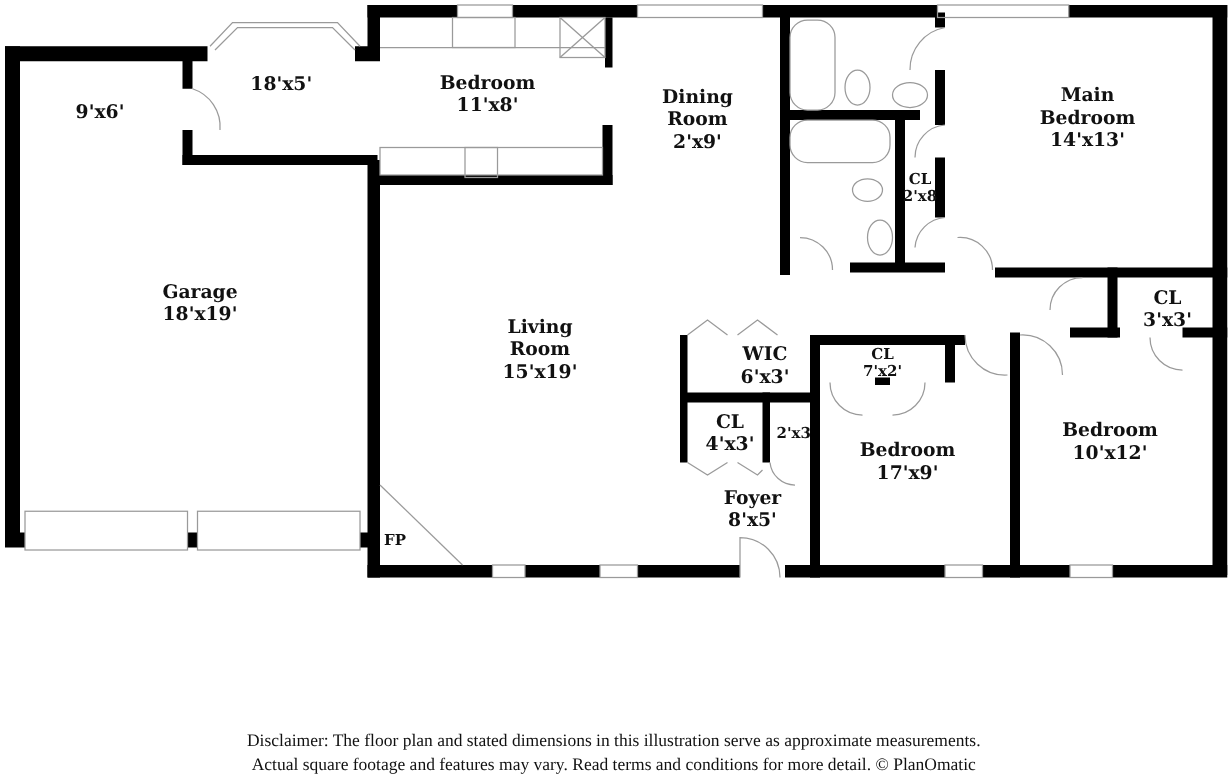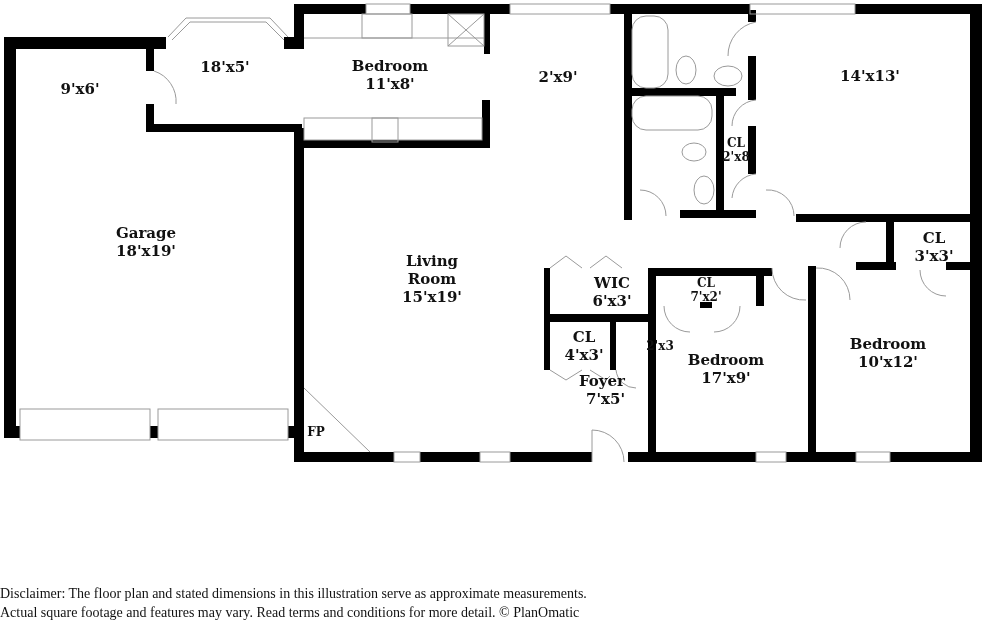--- a/index.html
+++ b/index.html
@@ -2,21 +2,21 @@
 <html><head>
 <meta charset="utf-8">
 <style>
   html, body { margin:0; padding:0; background:#ffffff; }
   body { width:982px; height:623px; position:relative; overflow:hidden; font-family:"DejaVu Serif", serif; }
   #plan { position:absolute; left:0; top:0; width:982px; height:623px; }
   .lbl { position:absolute; text-align:center; font-family:"DejaVu Serif", serif; font-weight:bold; color:#111; line-height:18px; white-space:nowrap; transform:translateX(-50%); }
   .lbl .n { display:block; font-size:15px; }
   .lbl .d { display:block; font-size:15px; }
   .lbl.sm .n, .lbl.sm .d { font-size:12px; line-height:14px; }
-  .disc { position:absolute; left:0; width:982px; text-align:left; font-family:"Liberation Serif", serif; font-size:14px; color:#111; line-height:19px; }
+  .disc { position:absolute; left:0; width:982px; text-align:center; font-family:"Liberation Serif", serif; font-size:14px; color:#111; line-height:19px; }
 </style>
 </head>
 <body>
 
 <svg id="plan" viewBox="0 0 982 623" xmlns="http://www.w3.org/2000/svg">
   <g fill="#000">
 
     <rect x="4" y="37" width="12" height="400"></rect>
     <rect x="4" y="37" width="162" height="12"></rect>
     <rect x="4" y="426" width="16" height="12"></rect>
@@ -131,51 +131,53 @@
     <span class="d">9'x6'</span>
   </div>
 <div class="lbl" style="left:225px;top:58px;">
     <span class="d">18'x5'</span>
   </div>
 <div class="lbl" style="left:390px;top:57px;">
     <span class="n">Bedroom</span>
     <span class="d">11'x8'</span>
   </div>
 <div class="lbl" style="left:558px;top:68px;">
+    <span class="n" style="width:70px;white-space:normal">Dining Room</span>
     <span class="d">2'x9'</span>
   </div>
 <div class="lbl" style="left:870px;top:67px;">
+    <span class="n" style="width:80px;white-space:normal">Main Bedroom</span>
     <span class="d">14'x13'</span>
   </div>
 <div class="lbl sm" style="left:736px;top:136px;">
     <span class="n">CL</span>
     <span class="d">2'x8</span>
   </div>
-<div class="lbl" style="left:146px;top:224px;">
+<div class="lbl" style="left:160px;top:224px;">
     <span class="n">Garage</span>
     <span class="d">18'x19'</span>
   </div>
 <div class="lbl" style="left:432px;top:252px;">
     <span class="n" style="width:60px;white-space:normal">Living Room</span>
     <span class="d">15'x19'</span>
   </div>
 <div class="lbl" style="left:612px;top:274px;">
     <span class="n">WIC</span>
     <span class="d">6'x3'</span>
   </div>
 <div class="lbl" style="left:584px;top:328px;">
     <span class="n">CL</span>
     <span class="d">4'x3'</span>
   </div>
-<div class="lbl sm" style="left:660px;top:339px;text-align:center;">
+<div class="lbl sm" style="left:635px;top:339px;text-align:center;">
     <span class="d">2'x3</span>
   </div>
-<div class="lbl" style="left:602px;top:372px;text-align:right;">
+<div class="lbl" style="left:602px;top:389px;">
     <span class="n">Foyer</span>
-    <span class="d">7'x5'</span>
+    <span class="d">8'x5'</span>
   </div>
 <div class="lbl sm" style="left:706px;top:276px;">
     <span class="n">CL</span>
     <span class="d">7'x2'</span>
   </div>
 <div class="lbl" style="left:726px;top:351px;">
     <span class="n">Bedroom</span>
     <span class="d">17'x9'</span>
   </div>
 <div class="lbl" style="left:934px;top:229px;">

